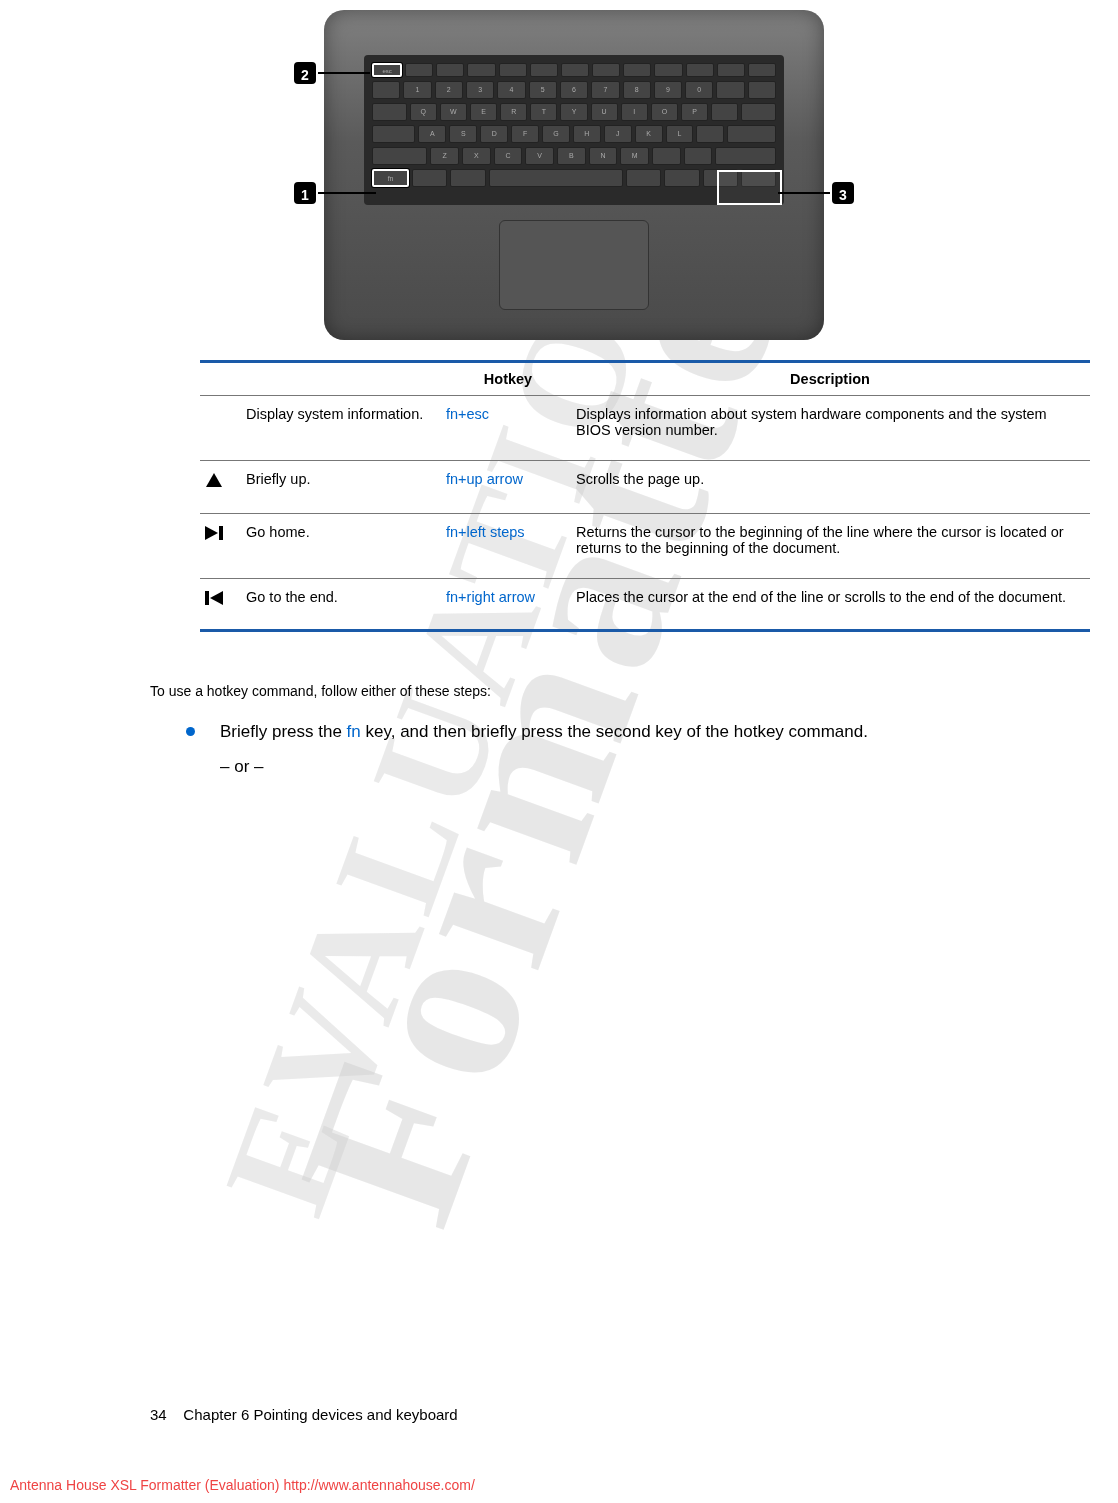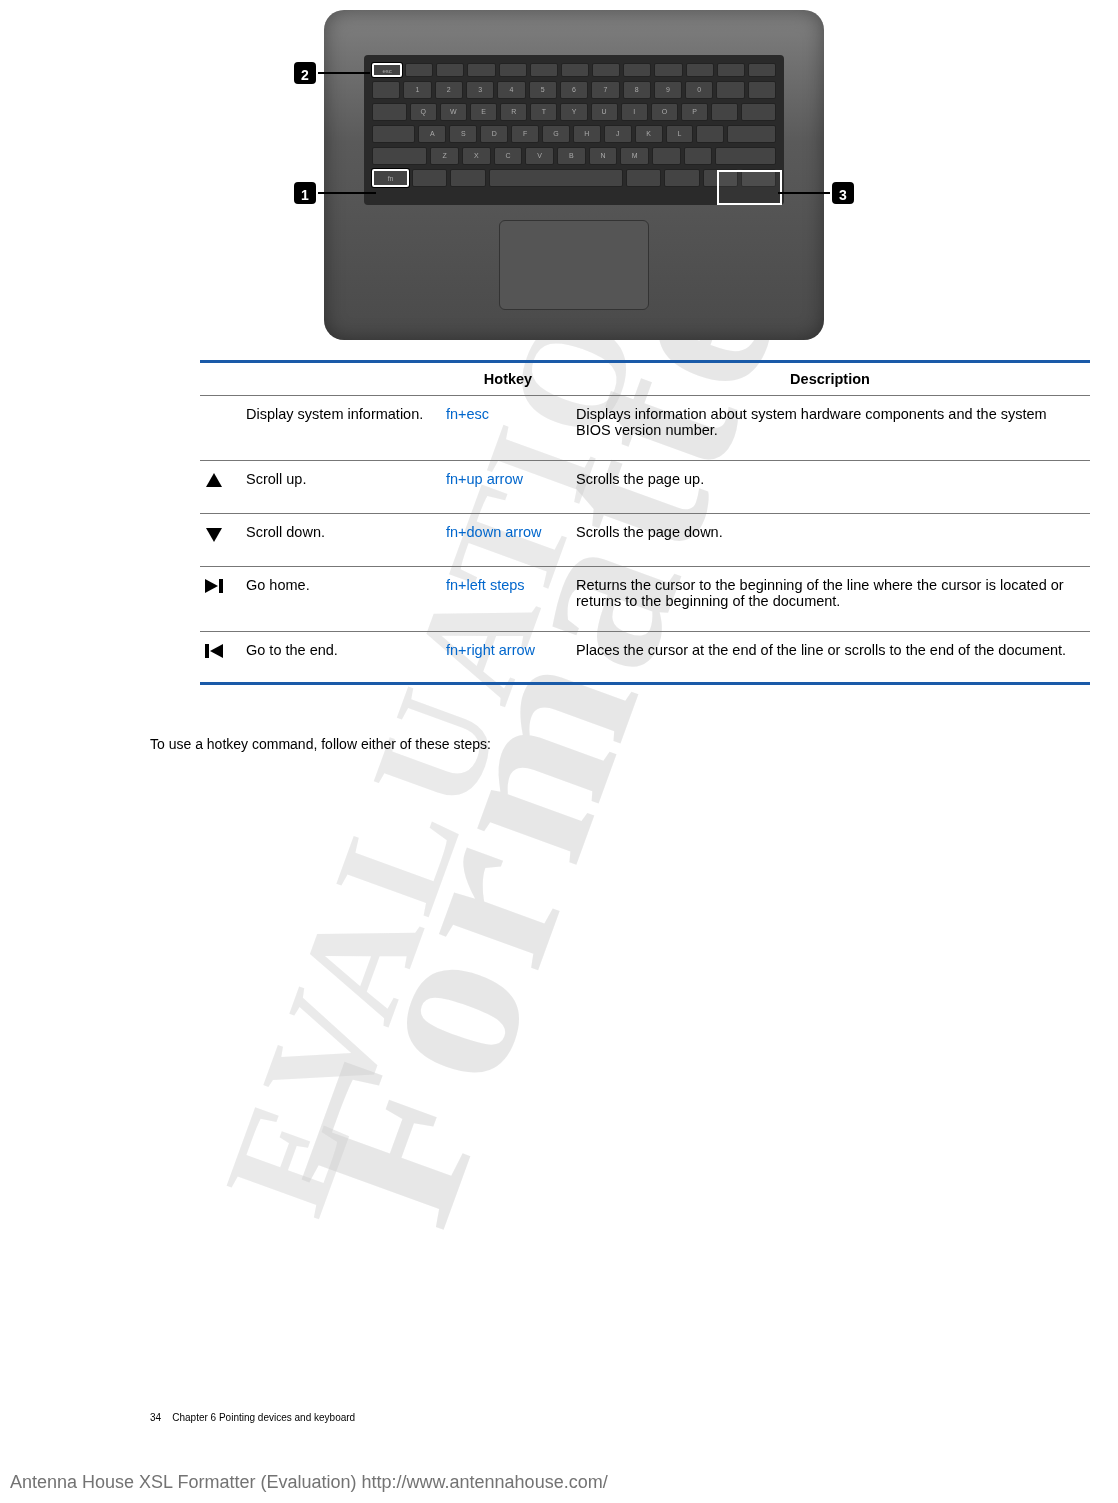--- a/index.html
+++ b/index.html
@@ -163,28 +163,28 @@
     background: #0066cc;
     border-radius: 50%;
   }
   .sub { margin: 12px 0 0 0; }
   .fn-key { color: #0066cc; }
 
   .footer-page {
     position: absolute;
     left: 150px;
     bottom: 90px;
-    font-size: 10px;
+    font-size: 15px;
   }
   .footer-note {
     position: absolute;
     left: 10px;
     bottom: 20px;
-    font-size: 18px;
-    color: #737373;
+    font-size: 14px;
+    color: #ef4444;
   }
 </style>
 </head>
 <body>
 
 <div class="page">
   <div class="watermark wm1">Formatter</div>
   <div class="watermark wm2">EVALUATION</div>
 
   <div class="content">
@@ -305,33 +305,23 @@
           <td>Display system information.</td>
           <td class="hotkey">fn+esc</td>
           <td>Displays information about system hardware components and the system BIOS version number.</td>
         </tr>
         <tr>
           <td><span class="icon-wrap">
             <svg width="20" height="20">
                   <polygon points="10,2 2,16 18,16" fill="#000"></polygon>
                 </svg>
           </span></td>
-          <td>Scroll up.</td>
+          <td>Briefly up.</td>
           <td class="hotkey">fn+up arrow</td>
           <td>Scrolls the page up.</td>
-        </tr>
-        <tr>
-          <td><span class="icon-wrap">
-            <svg width="20" height="20">
-                  <polygon points="2,4 18,4 10,18" fill="#000"></polygon>
-                </svg>
-          </span></td>
-          <td>Scroll down.</td>
-          <td class="hotkey">fn+down arrow</td>
-          <td>Scrolls the page down.</td>
         </tr>
         <tr>
           <td><span class="icon-wrap">
             <svg width="22" height="18">
                   <polygon points="15,9 2,16 2,2" fill="#000"></polygon>
                   <rect x="16" y="2" width="4" height="14" fill="#000"></rect>
                 </svg>
           </span></td>
           <td>Go home.</td>
           <td class="hotkey">fn+left steps</td>
@@ -347,20 +337,24 @@
           <td>Go to the end.</td>
           <td class="hotkey">fn+right arrow</td>
           <td>Places the cursor at the end of the line or scrolls to the end of the document.</td>
         </tr>
       </tbody>
     </table>
 
     <p class="body-text">To use a hotkey command, follow either of these steps:</p>
 
     <ul class="steps">
+      <li>
+        <span>Briefly press the </span><span class="fn-key">fn</span><span> key, and then briefly press the second key of the hotkey command.</span>
+        <div class="sub">– or –</div>
+      </li>
     </ul>
 
   </div>
 
   <div class="footer-page">
     <span>34</span>&nbsp;&nbsp;&nbsp;&nbsp;<span>Chapter 6   Pointing devices and keyboard</span>
   </div>
   <div class="footer-note">Antenna House XSL Formatter (Evaluation)  http://www.antennahouse.com/</div>
 </div>
 

